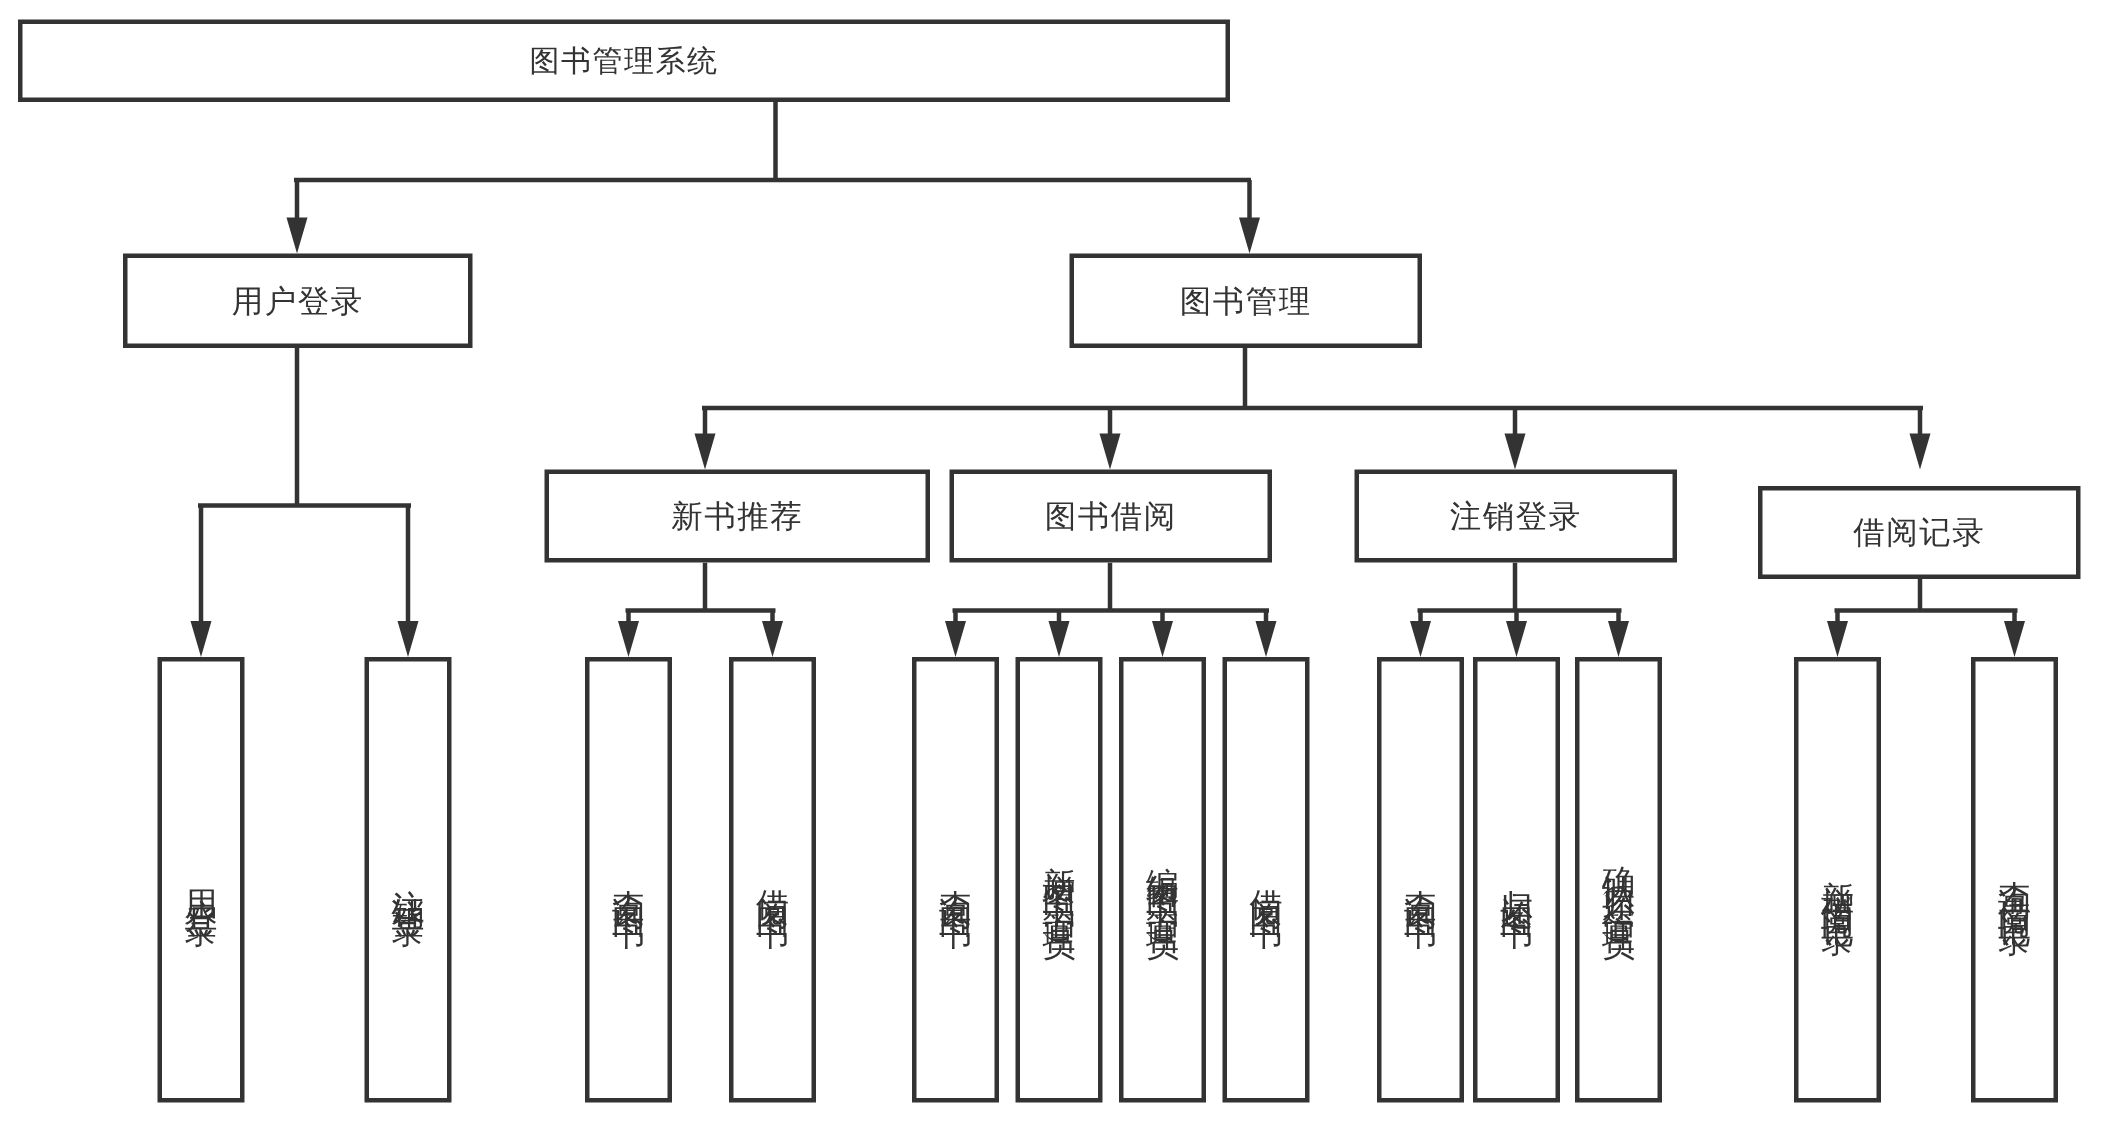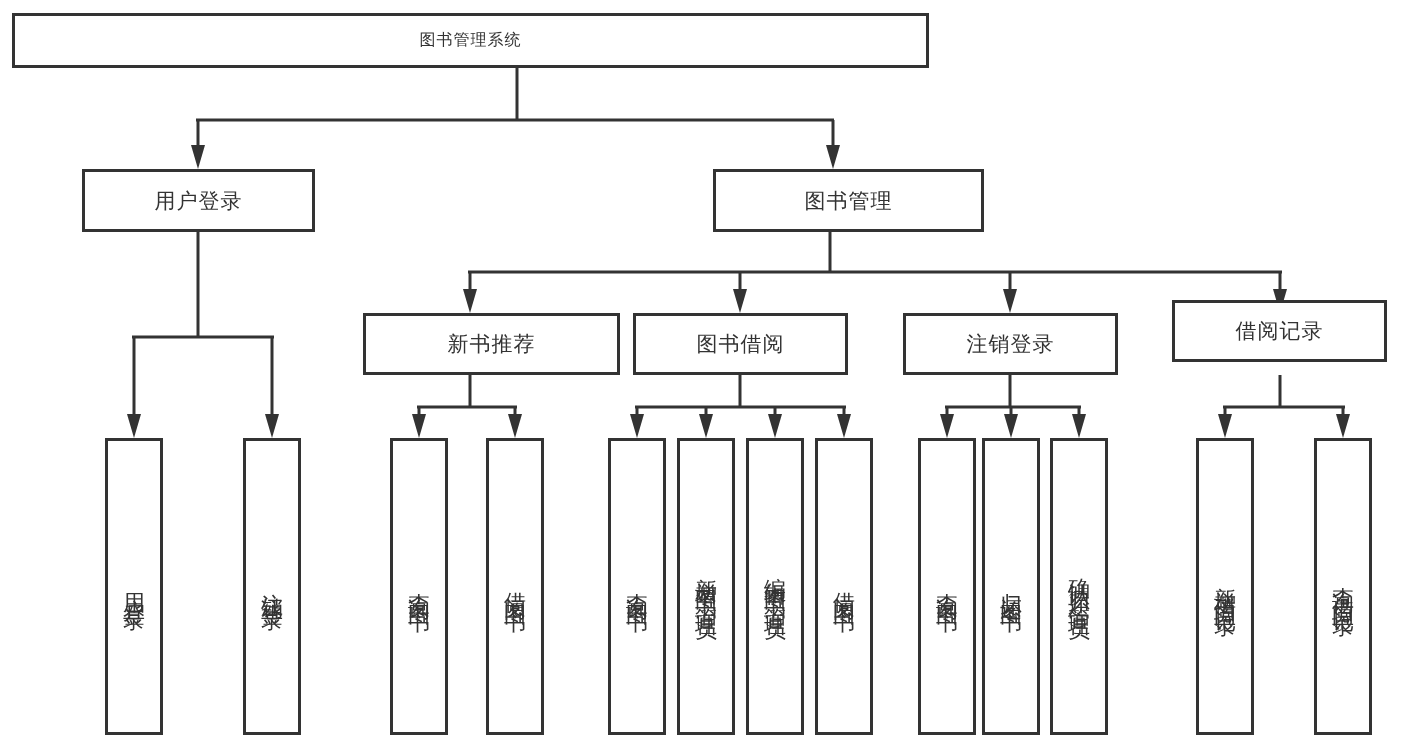--- a/index.html
+++ b/index.html
@@ -22,27 +22,27 @@
 
   .node{
     position:absolute;z-index:2;
     background:var(--background);
     border:3px solid var(--line);
     box-sizing:border-box;
     display:flex;align-items:center;justify-content:center;
     color:var(--text);
   }
   .h-node{font-size:21px;letter-spacing:1px;}
-  .n-root{left:12px;top:13px;width:917px;height:55px;font-size:16px;}
+  .n-root{left:12px;top:13px;width:808px;height:55px;font-size:20px;}
   .n-user-login{left:82px;top:169px;width:233px;height:63px;}
-  .n-book-mgmt{left:713px;top:169px;width:271px;height:63px;}
+  .n-book-mgmt{left:713px;top:169px;width:235px;height:63px;}
   .n-new-book{left:363px;top:313px;width:257px;height:62px;}
   .n-book-borrow{left:633px;top:313px;width:215px;height:62px;}
   .n-current-borrow{left:903px;top:313px;width:215px;height:62px;}
-  .n-borrow-record{left:1172px;top:300px;width:215px;height:62px;}
+  .n-borrow-record{left:1172px;top:324px;width:215px;height:62px;}
 
   .leaf{
     position:absolute;top:438px;width:58px;height:297px;z-index:2;
     background:var(--background);
     border:3px solid var(--line);
     box-sizing:border-box;
     display:flex;align-items:center;justify-content:center;
     color:var(--text);
     writing-mode:vertical-lr;
     text-orientation:mixed;

